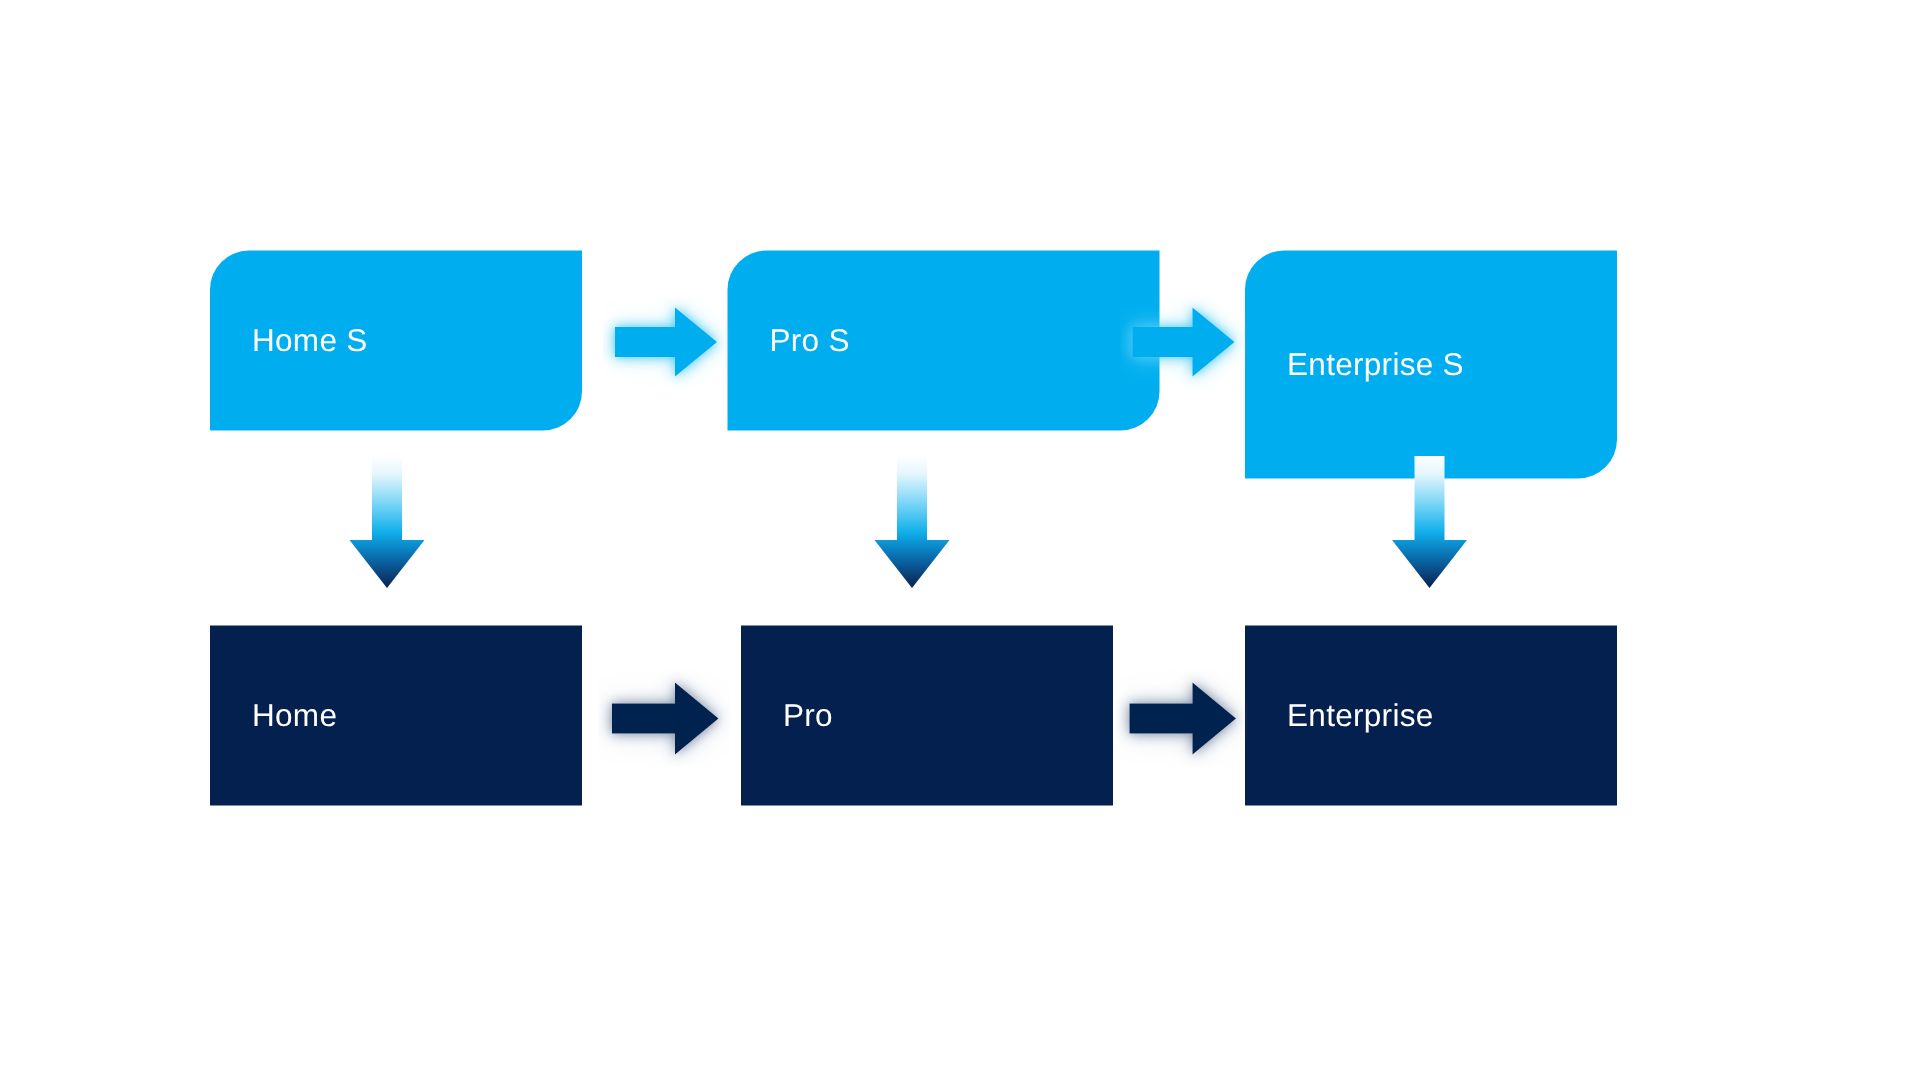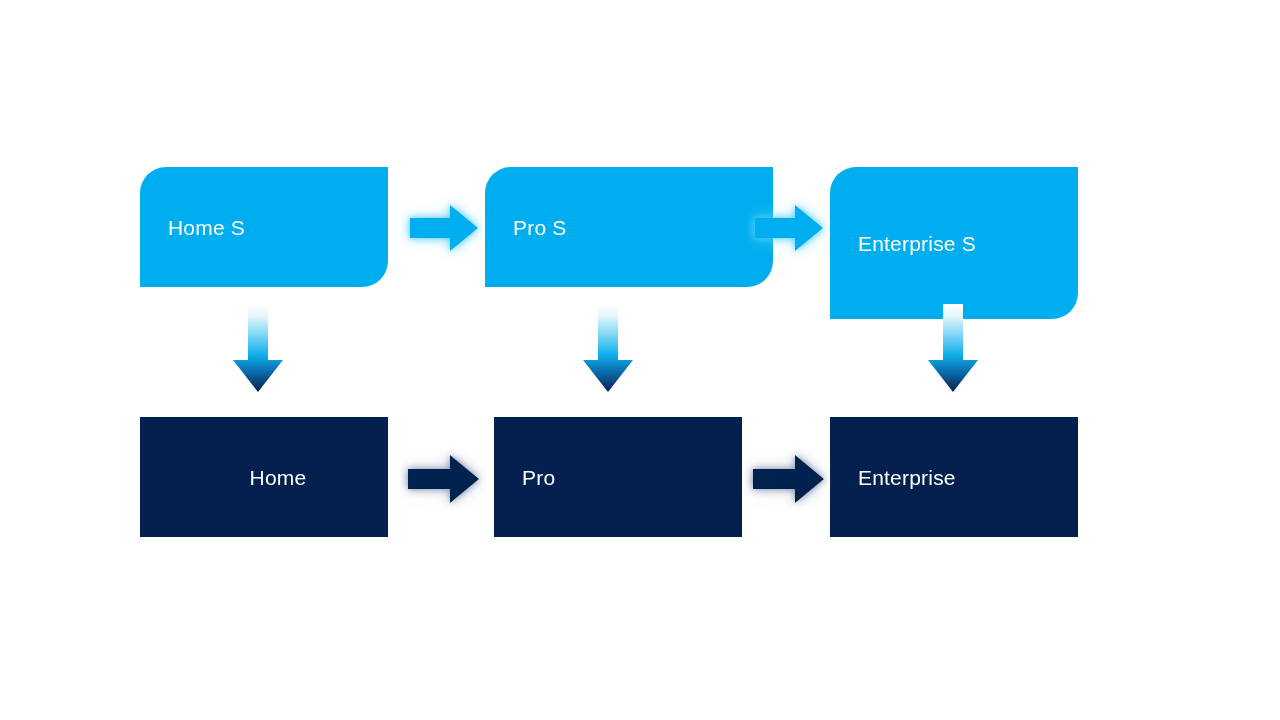--- a/index.html
+++ b/index.html
@@ -142,21 +142,21 @@
           <stop offset="38%" stop-color="#6FD2F5"></stop>
           <stop offset="58%" stop-color="#0FAEEA"></stop>
           <stop offset="76%" stop-color="#0A6FB0"></stop>
           <stop offset="100%" stop-color="#0A2050"></stop>
         </linearGradient>
       </defs>
       <path d="M 22,2 L 42,2 L 42,58 L 57,58 L 32,90 L 7,58 L 22,58 Z" fill="url(#vgrad3)"></path>
     </svg>
   </span>
 
-  <div class="node tier-bottom" style="left:140px; top:417px; width:248px; height:120px;justify-content:center;">
+  <div class="node tier-bottom" style="left:140px; top:417px; width:248px; height:120px;">
     <span class="node-label">Home</span>
   </div>
 
   <div class="node tier-bottom" style="left:494px; top:417px; width:248px; height:120px;">
     <span class="node-label">Pro</span>
   </div>
 
   <div class="node tier-bottom" style="left:830px; top:417px; width:248px; height:120px;">
     <span class="node-label">Enterprise</span>
   </div>

